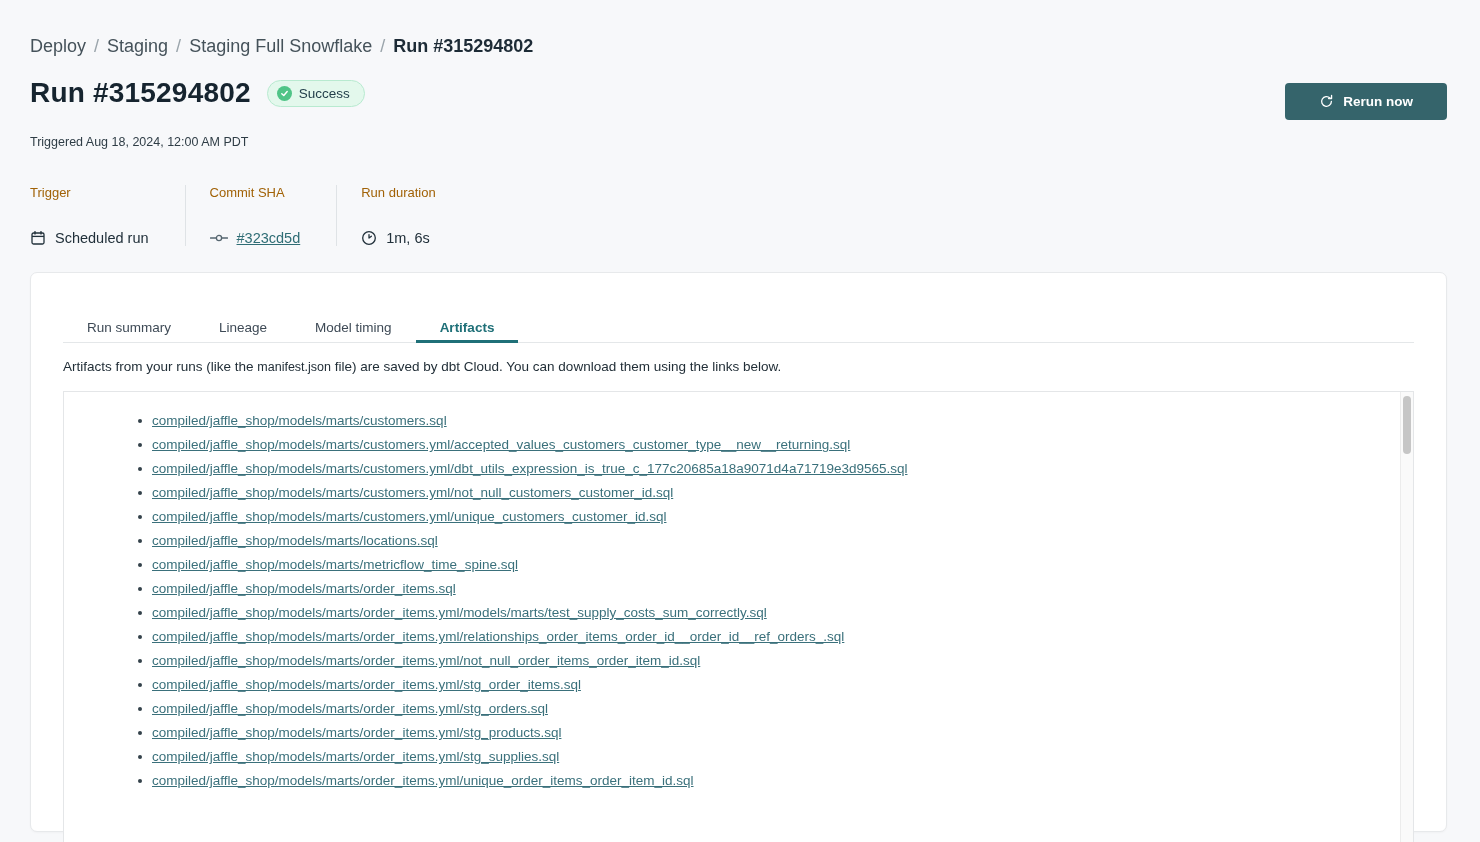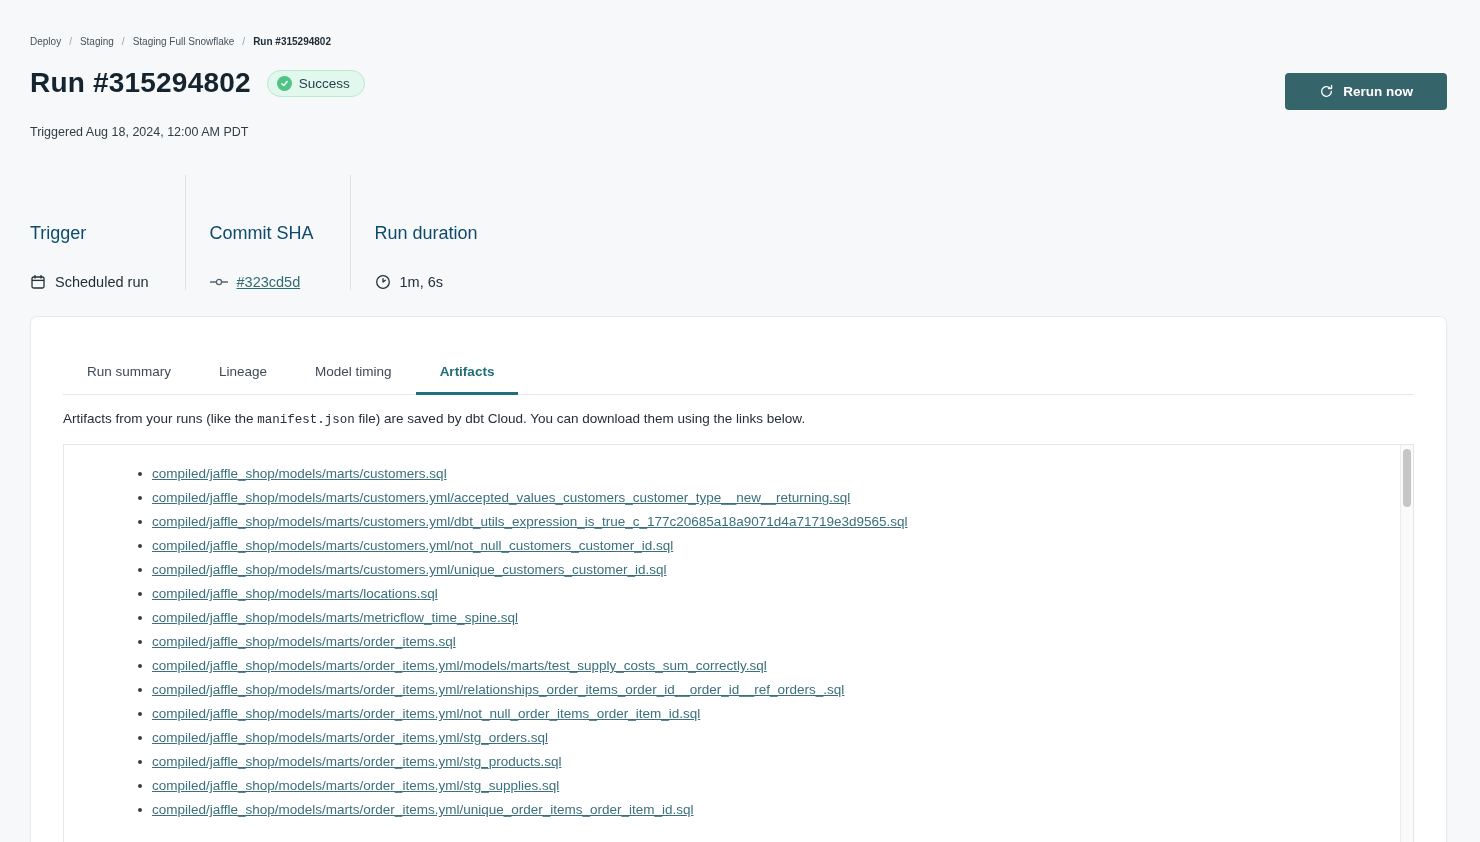--- a/index.html
+++ b/index.html
@@ -6,21 +6,21 @@
   html, body { width: 1480px; height: 842px; }
   body {
     background: #f7f8fa;
     font-family: "Liberation Sans", "DejaVu Sans", sans-serif;
     color: #1d2b36;
     overflow: hidden;
   }
   .page { padding: 36px 33px 0 30px; }
 
   
-  .breadcrumb { display: flex; align-items: center; gap: 8px; font-size: 10px; color: #45525a; }
+  .breadcrumb { display: flex; align-items: center; gap: 8px; font-size: 18px; color: #45525a; }
   .breadcrumb a { color: #45525a; text-decoration: none; cursor: pointer; }
   .breadcrumb .sep { color: #9aa4ab; }
   .breadcrumb .current { color: #1d2b36; font-weight: 700; }
 
   
   .header-row { display: flex; align-items: flex-start; justify-content: space-between; margin-top: 20px; }
   .title-wrap { display: flex; align-items: center; gap: 16px; }
   .page-title { font-size: 28px; font-weight: 700; color: #16242f; letter-spacing: .2px; }
   .badge {
     display: inline-flex; align-items: center; gap: 7px;
@@ -36,41 +36,41 @@
     background: #35646b; color: #fff; border: none; border-radius: 4px;
     height: 37px; padding: 0 34px; font-size: 13.5px; font-weight: 700;
     font-family: inherit; cursor: pointer; margin-top: 6px;
   }
   .triggered { margin-top: 15px; font-size: 12.5px; color: #2f3d46; }
 
   
   .meta-row { display: flex; margin-top: 36px; }
   .meta-col { padding-right: 36px; }
   .meta-col + .meta-col { border-left: 1px solid #dfe3e6; padding-left: 24px; }
-  .meta-label { font-size: 18px; color: #0c4a6e; margin-top: 48px; }
+  .meta-label { font-size: 13px; color: #a16207; }
   .meta-value { margin-top: 30px; display: flex; align-items: center; gap: 9px; font-size: 14.5px; color: #21303a; }
   .meta-value svg { flex: 0 0 auto; }
   a.commit-link { color: #2f6d75; text-decoration: underline; cursor: pointer; }
 
   
   .card {
     margin-top: 26px; background: #fff; border: 1px solid #e7e9eb;
     border-radius: 7px; box-shadow: 0 1px 2px rgba(20,30,40,.03);
     padding: 0 32px 30px 32px; height: 560px;
   }
   .tabs-row { display: flex; padding-top: 47px; border-bottom: 1px solid #e4e7e9; }
   .tab {
-    padding: 0 24px 13px 24px; font-size: 13.5px; color: #3e4a56;
+    padding: 0 24px 5px 24px; font-size: 13.5px; color: #3e4a56;
     cursor: pointer; margin-bottom: -1px; border-bottom: 3px solid transparent;
   }
   .tab.active { color: #1f7078; font-weight: 700; border-bottom-color: #1f7078; }
 
   .artifacts-desc { margin-top: 16px; font-size: 13.5px; color: #222f38; }
   .artifacts-desc code {
-    font-family: Liberation Mono, monospace;
+    font-family: Liberation Sans, sans-serif;
     font-size: 12.5px; color: #222f38;
   }
 
   .file-box {
     position: relative; margin-top: 17px; border: 1px solid #e4e6e8;
     height: 492px; overflow: hidden; background: #fff;
   }
   .file-list { list-style: none; padding: 17px 24px 0 88px; }
   .file-list li { position: relative; height: 24px; line-height: 24px; font-size: 13.5px; white-space: nowrap; }
   .file-list li::before {
@@ -185,20 +185,21 @@
         <li><a>compiled/jaffle_shop/models/marts/customers.yml/accepted_values_customers_customer_type__new__returning.sql</a></li>
         <li><a>compiled/jaffle_shop/models/marts/customers.yml/dbt_utils_expression_is_true_c_177c20685a18a9071d4a71719e3d9565.sql</a></li>
         <li><a>compiled/jaffle_shop/models/marts/customers.yml/not_null_customers_customer_id.sql</a></li>
         <li><a>compiled/jaffle_shop/models/marts/customers.yml/unique_customers_customer_id.sql</a></li>
         <li><a>compiled/jaffle_shop/models/marts/locations.sql</a></li>
         <li><a>compiled/jaffle_shop/models/marts/metricflow_time_spine.sql</a></li>
         <li><a>compiled/jaffle_shop/models/marts/order_items.sql</a></li>
         <li><a>compiled/jaffle_shop/models/marts/order_items.yml/models/marts/test_supply_costs_sum_correctly.sql</a></li>
         <li><a>compiled/jaffle_shop/models/marts/order_items.yml/relationships_order_items_order_id__order_id__ref_orders_.sql</a></li>
         <li><a>compiled/jaffle_shop/models/marts/order_items.yml/not_null_order_items_order_item_id.sql</a></li>
+        <li><a>compiled/jaffle_shop/models/marts/order_items.yml/stg_order_items.sql</a></li>
         <li><a>compiled/jaffle_shop/models/marts/order_items.yml/stg_orders.sql</a></li>
         <li><a>compiled/jaffle_shop/models/marts/order_items.yml/stg_products.sql</a></li>
         <li><a>compiled/jaffle_shop/models/marts/order_items.yml/stg_supplies.sql</a></li>
         <li><a>compiled/jaffle_shop/models/marts/order_items.yml/unique_order_items_order_item_id.sql</a></li>
       </ul>
       <div class="scrollbar-track">
         <div class="scrollbar-thumb"></div>
       </div>
     </div>
   </section>

